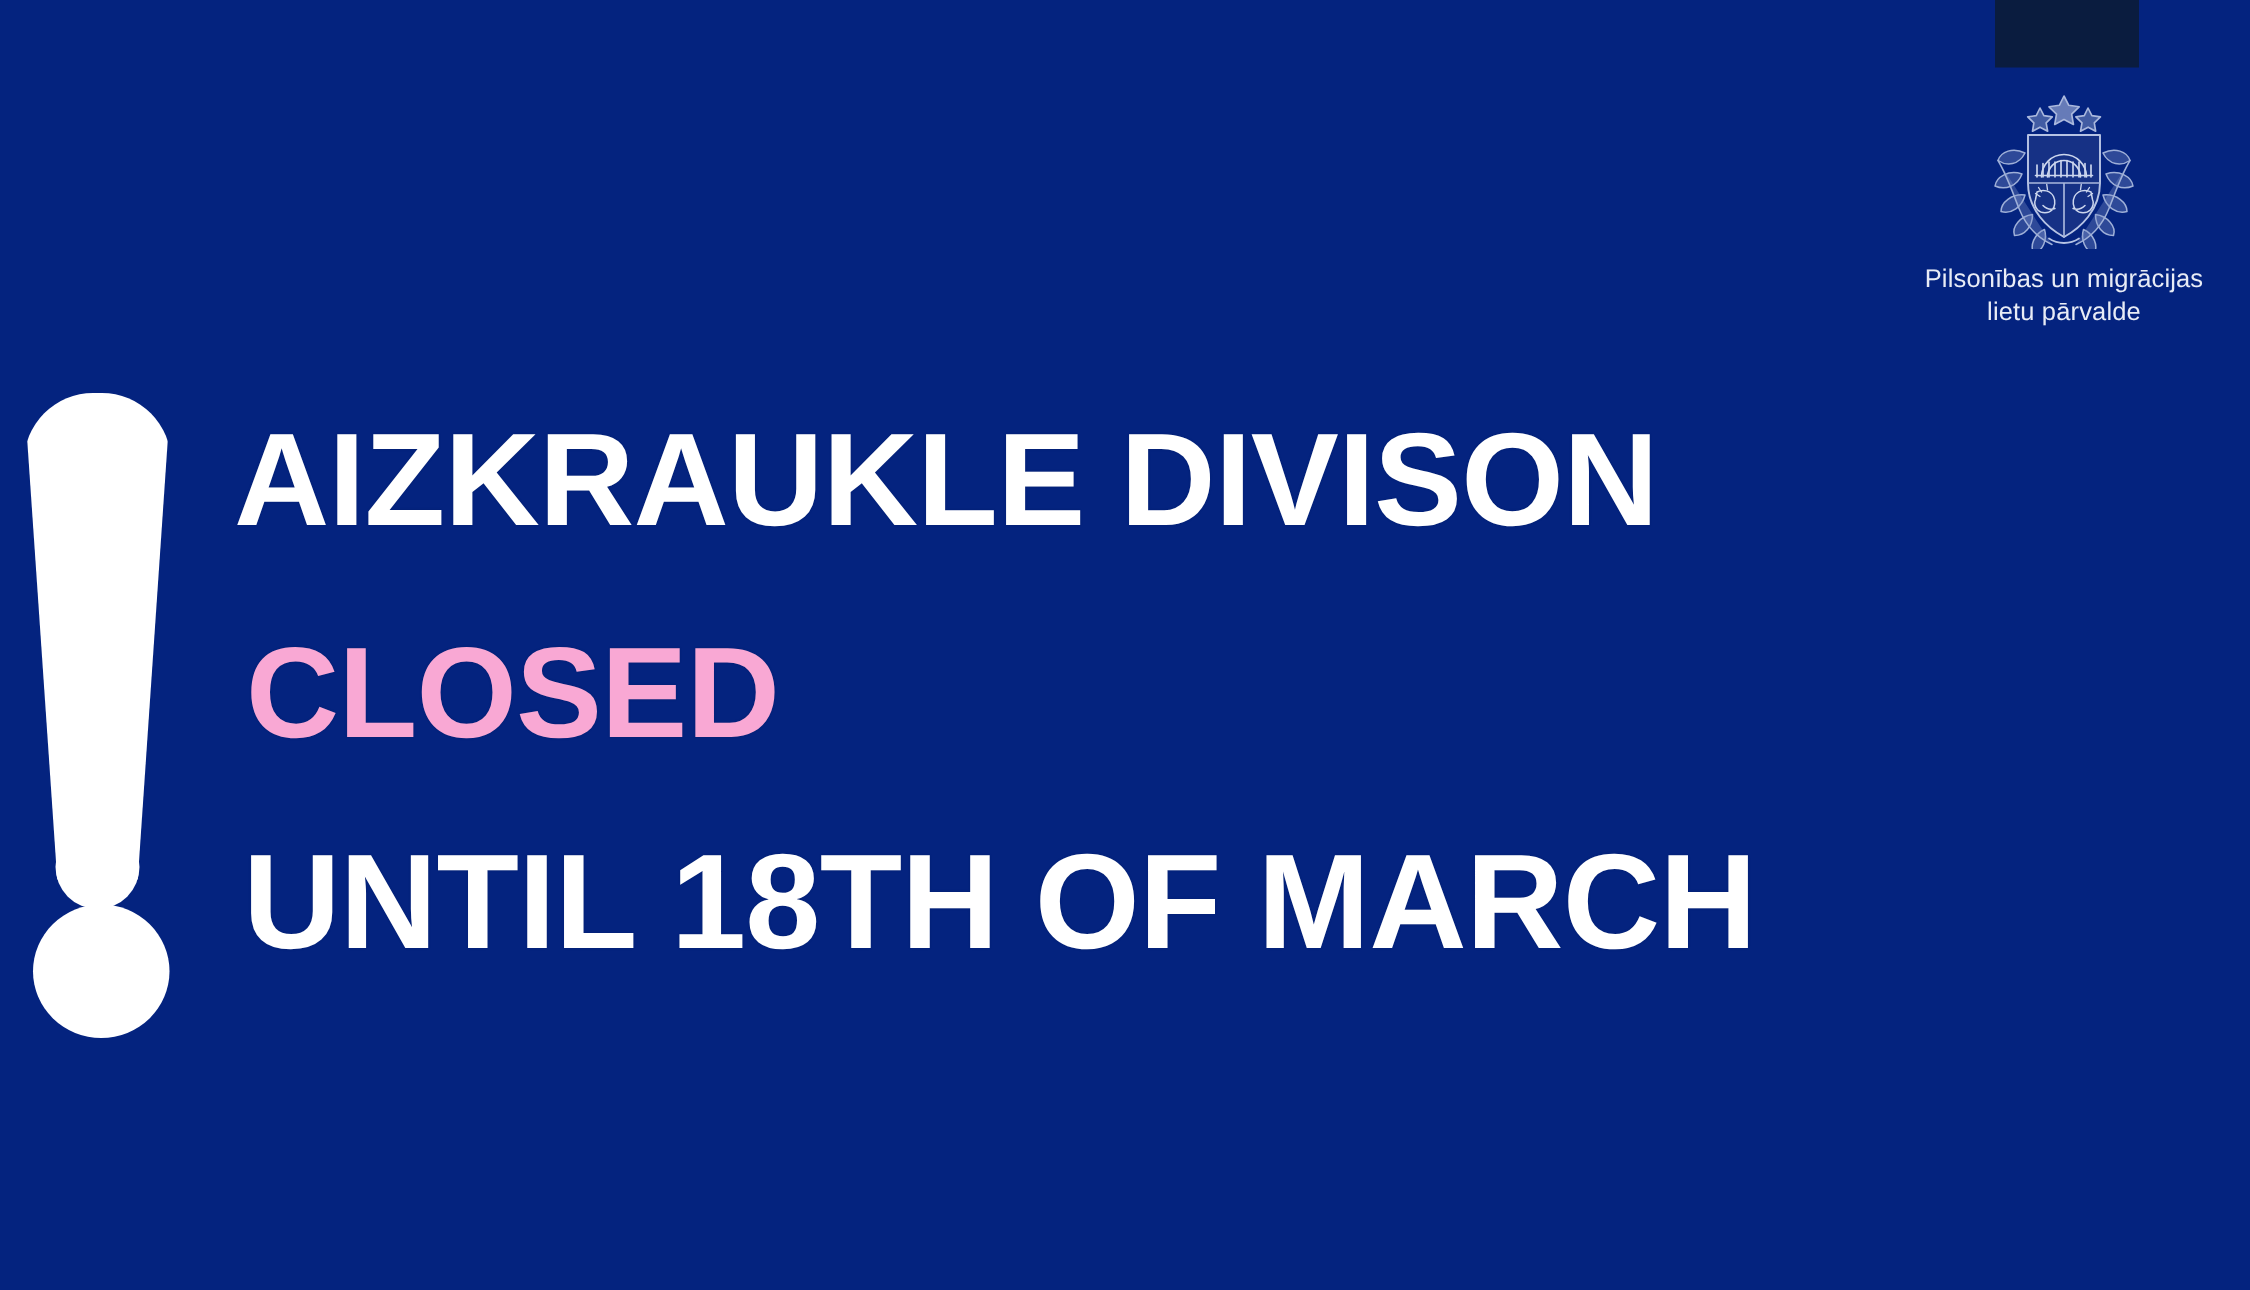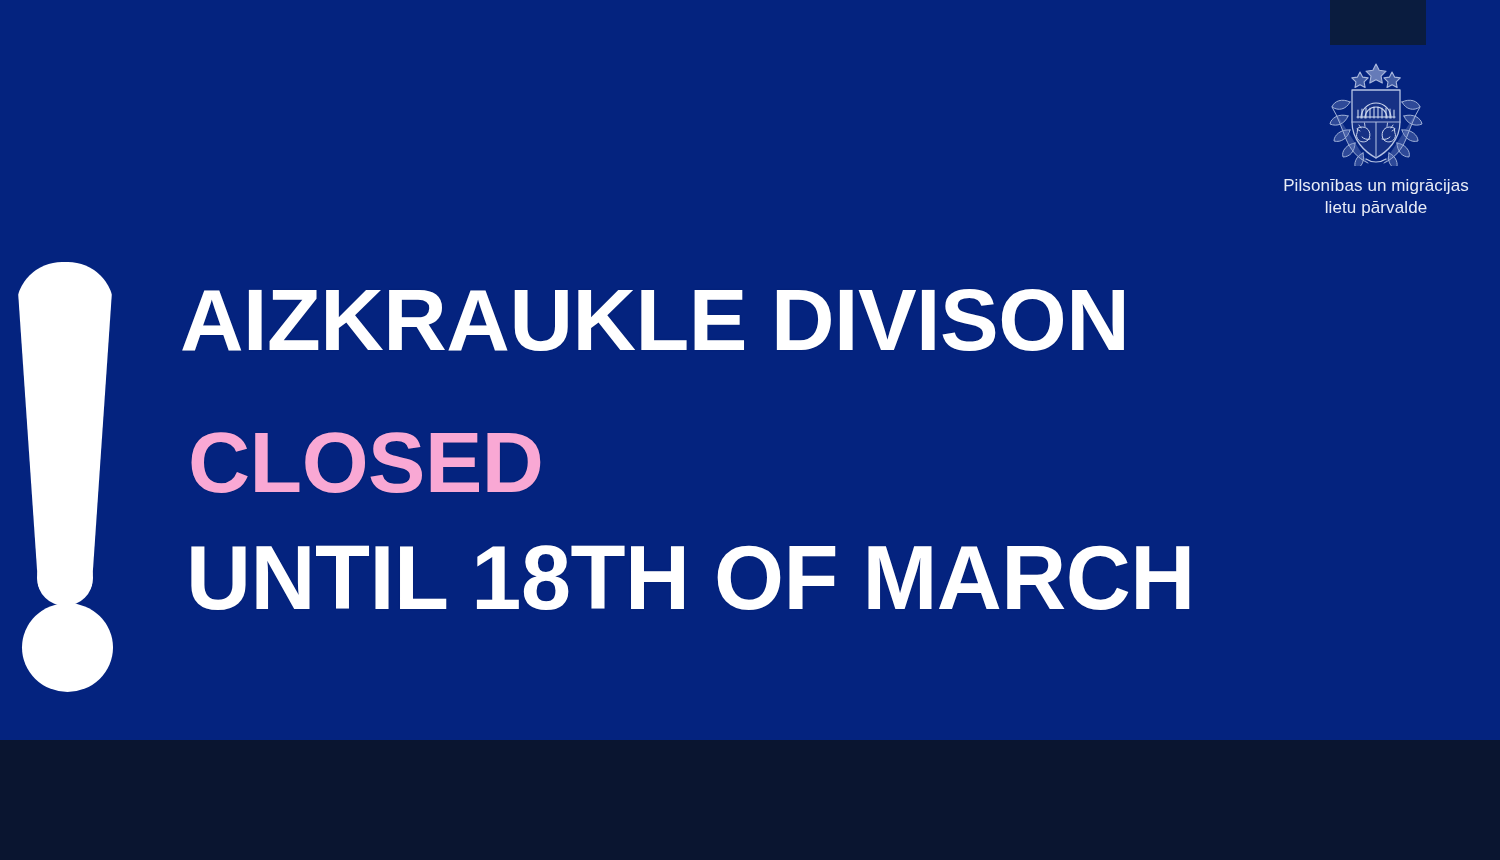--- a/index.html
+++ b/index.html
@@ -8,21 +8,21 @@
     padding: 0;
     background: #0a1530;
   }
   body {
     font-family: "Liberation Sans", sans-serif;
   }
 
   .poster {
     position: relative;
     width: 1500px;
-    height: 740px;
+    height: 860px;
     overflow: hidden;
     background: #04237f;
     box-sizing: border-box;
   }
 
   
   .header-plate {
     position: absolute;
     left: 1330px;
     top: -4px;
@@ -88,21 +88,21 @@
     top: 341px;
     width: 91px;
     height: 89px;
     background: #ffffff;
     border-radius: 50%;
   }
 
   
   .message {
     position: absolute;
-    left: 180px;
+    left: 156px;
     top: 276px;
     width: 1060px;
   }
   .line {
     font-weight: 700;
     letter-spacing: -0.5px;
     line-height: 1;
     white-space: nowrap;
     text-shadow: 0 0 2px rgba(0,0,0,0.12);
   }
@@ -112,21 +112,21 @@
     margin: 0;
   }
   .line-2 {
     color: #f9a8d4;
     font-size: 86px;
     margin: 55px 0 0 8px;
   }
   .line-3 {
     color: #ffffff;
     font-size: 90px;
-    margin: 28px 0 0 6px;
+    margin: 52px 0 0 6px;
   }
 </style>
 </head>
 <body>
 
 <div class="poster">
 
   <div class="header-plate"></div>
 
   <div class="logo-block">

